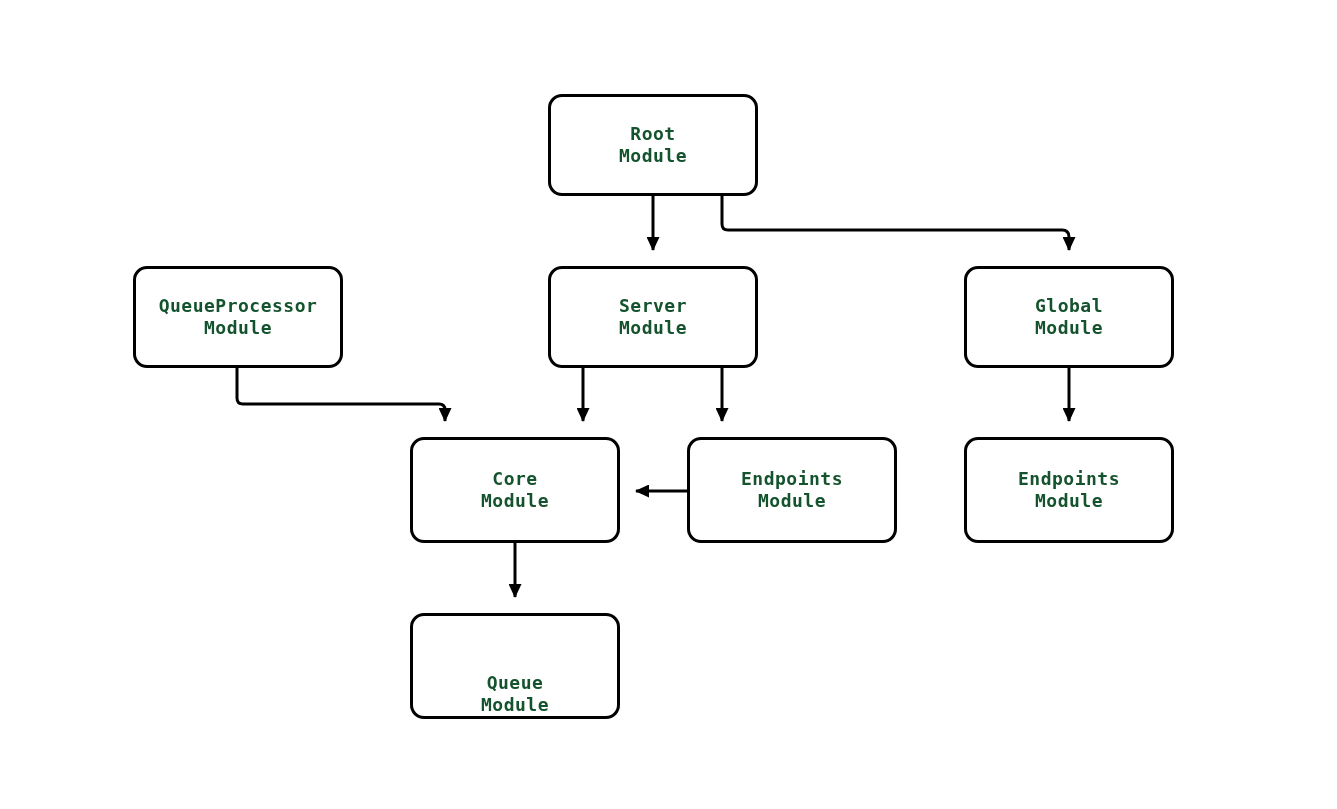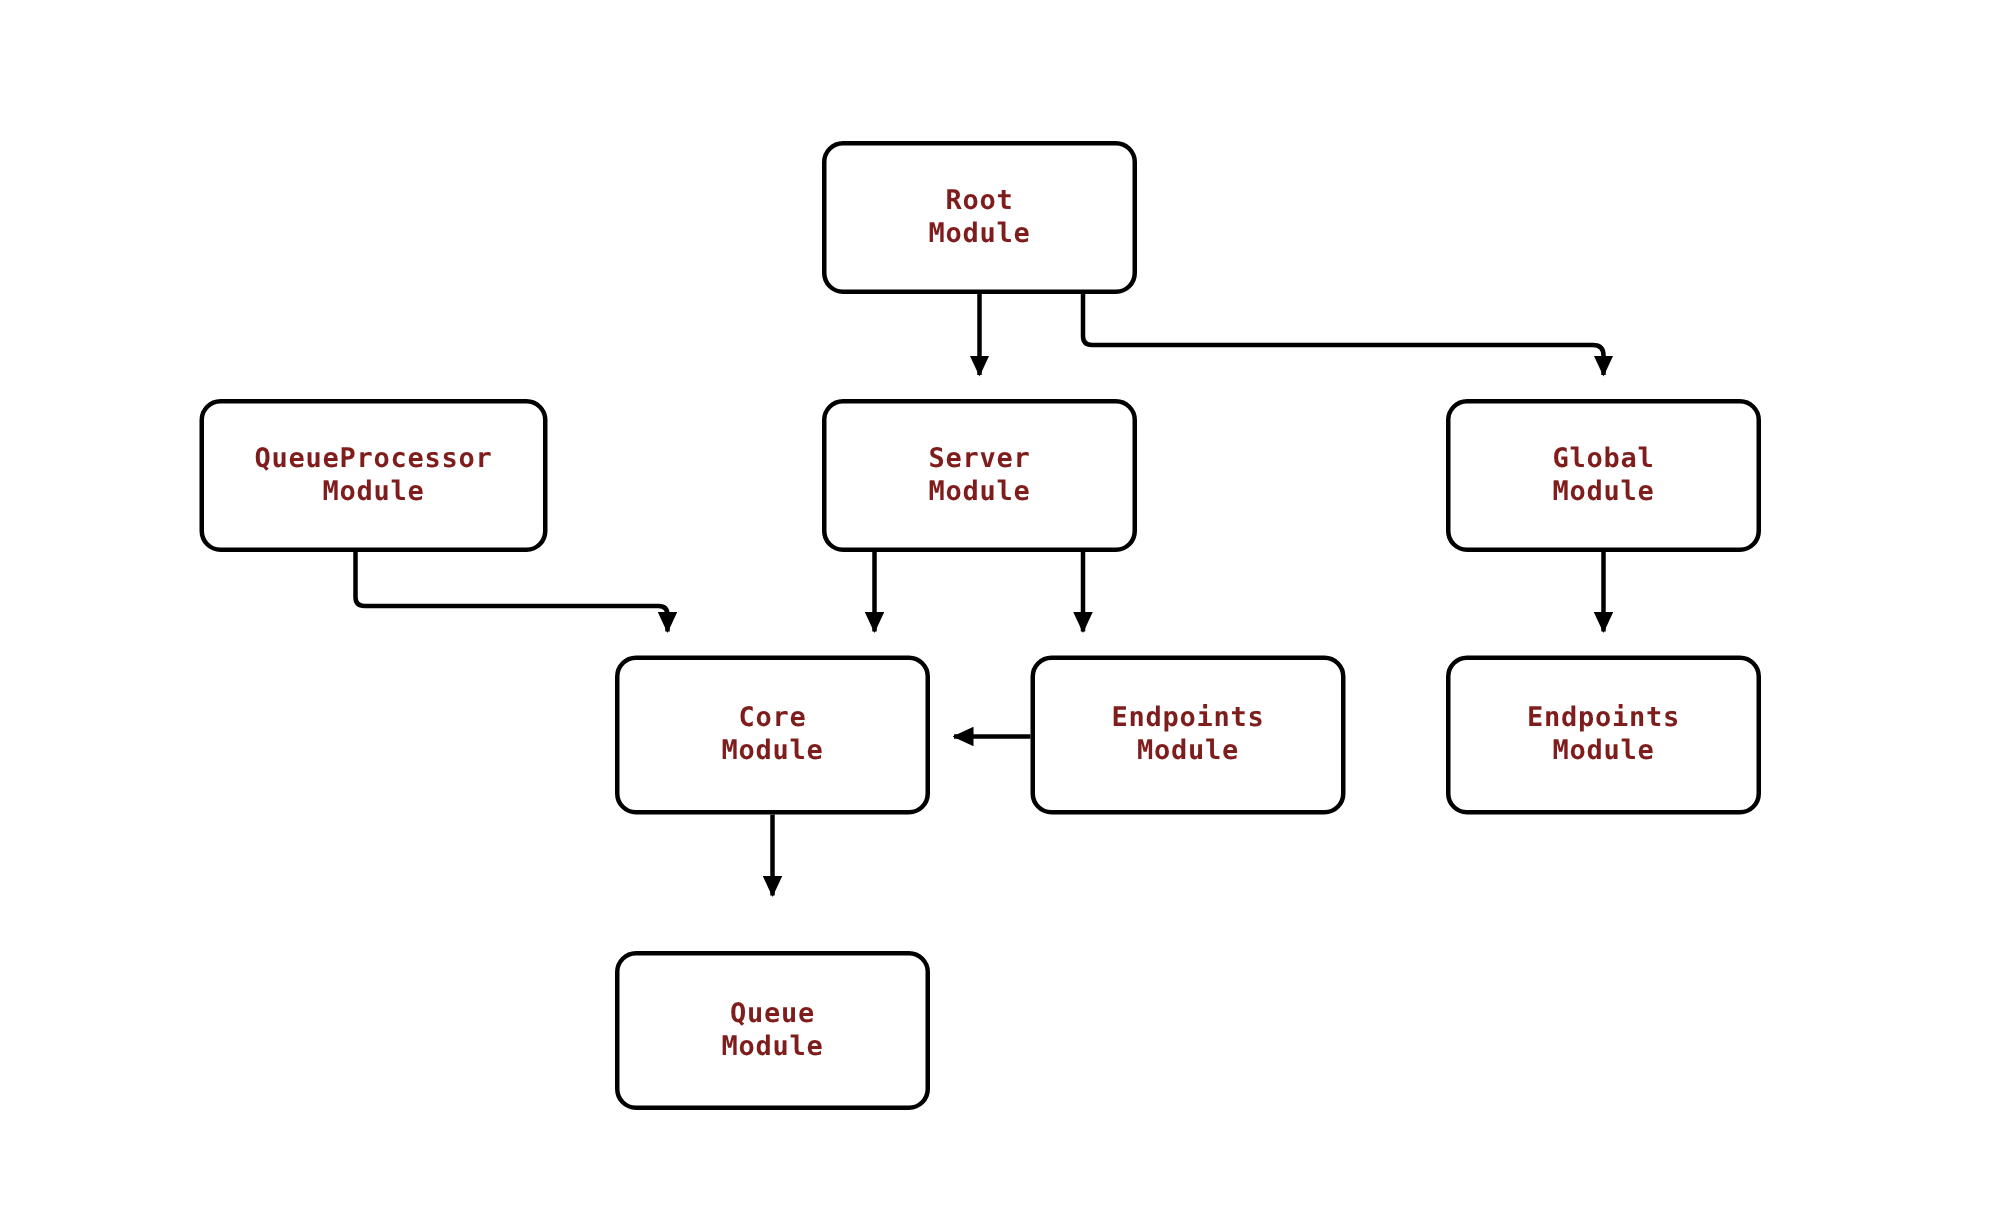--- a/index.html
+++ b/index.html
@@ -38,21 +38,21 @@
     border-radius: 14px;
     display: flex;
     align-items: center;
     justify-content: center;
   }
   .node-label {
     font-family: "DejaVu Sans Mono", "Liberation Mono", monospace;
     font-size: 18px;
     line-height: 22px;
     font-weight: 700;
-    color: #7f1d1d;
+    color: #14532d;
     text-align: center;
     white-space: pre;
     letter-spacing: 0.5px;
     user-select: none;
   }
 </style>
 </head>
 <body>
 
 <div id="diagram-root">
@@ -84,21 +84,21 @@
     <path d="M 1069 368 L 1069 421" fill="none" stroke="#000000" stroke-width="3" marker-end="url(#arrowhead)"></path>
   </svg>
 
   <div id="node-layer">
 
     <div class="node" style="left:548px; top:94px; width:210px; height:102px;">
       <span class="node-label">Root
 Module</span>
     </div>
 
-    <div class="node" style="left:133px; top:266px; width:232px; height:102px;">
+    <div class="node" style="left:133px; top:266px; width:210px; height:102px;">
       <span class="node-label">QueueProcessor
 Module</span>
     </div>
 
     <div class="node" style="left:548px; top:266px; width:210px; height:102px;">
       <span class="node-label">Server
 Module</span>
     </div>
 
     <div class="node" style="left:964px; top:266px; width:210px; height:102px;align-items:center;">
@@ -114,19 +114,19 @@
     <div class="node" style="left:687px; top:437px; width:210px; height:106px;justify-content:center;">
       <span class="node-label">Endpoints
 Module</span>
     </div>
 
     <div class="node" style="left:964px; top:437px; width:210px; height:106px;">
       <span class="node-label">Endpoints
 Module</span>
     </div>
 
-    <div class="node" style="left:410px; top:634px; width:210px; height:106px;">
+    <div class="node" style="left:410px; top:613px; width:210px; height:106px;align-items:flex-end;">
       <span class="node-label">Queue
 Module</span>
     </div>
 
   </div>
 </div>
 
 </body></html>

